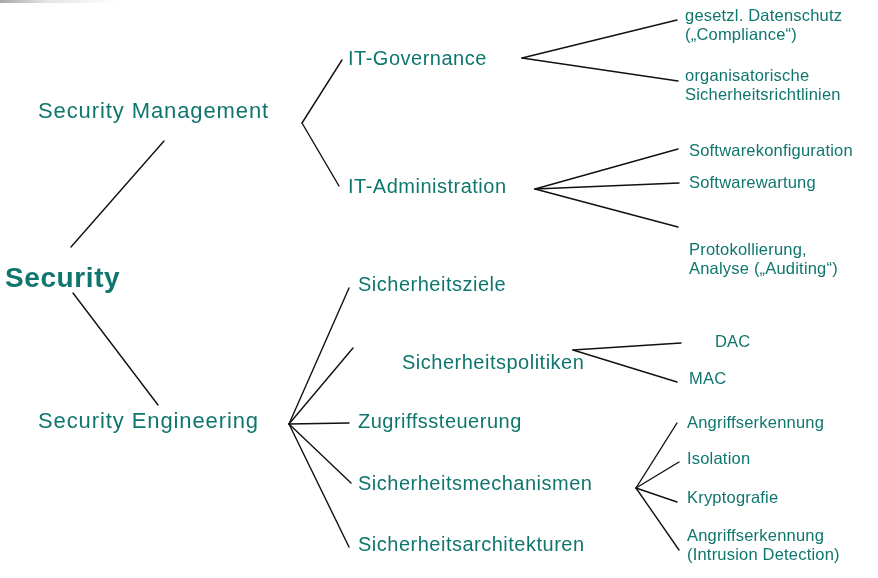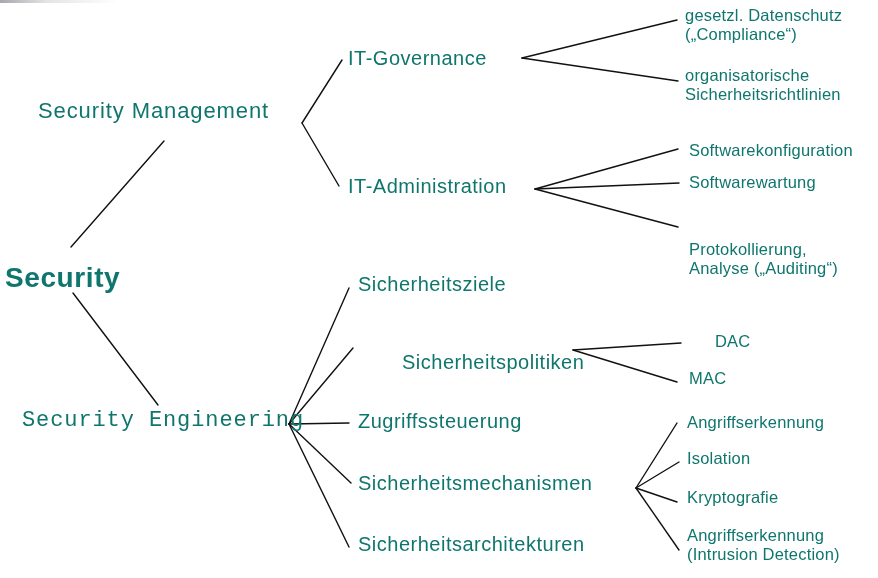--- a/index.html
+++ b/index.html
@@ -52,21 +52,21 @@
 
     <line x1="636" y1="488" x2="677" y2="423"></line>
     <line x1="636" y1="488" x2="679" y2="462"></line>
     <line x1="636" y1="488" x2="677" y2="502"></line>
     <line x1="636" y1="488" x2="679" y2="550"></line>
   </svg>
 
   <div class="label lvl0" style="left:5px;top:264px;">Security</div>
 
   <div class="label lvl1" style="left:38px;top:100px;">Security Management</div>
-  <div class="label lvl1" style="left:22px;top:410px;font-family:Liberation Mono, monospace;">Security Engineering</div>
+  <div class="label lvl1" style="left:38px;top:410px;">Security Engineering</div>
 
   <div class="label lvl2" style="left:348px;top:48px;">IT-Governance</div>
   <div class="label lvl2" style="left:348px;top:176px;">IT-Administration</div>
 
   <div class="label lvl2" style="left:358px;top:274px;">Sicherheitsziele</div>
   <div class="label lvl2" style="left:358px;top:352px;margin-left:44px;">Sicherheitspolitiken</div>
   <div class="label lvl2" style="left:358px;top:411px;">Zugriffssteuerung</div>
   <div class="label lvl2" style="left:358px;top:473px;">Sicherheitsmechanismen</div>
   <div class="label lvl2" style="left:358px;top:534px;">Sicherheitsarchitekturen</div>
 

